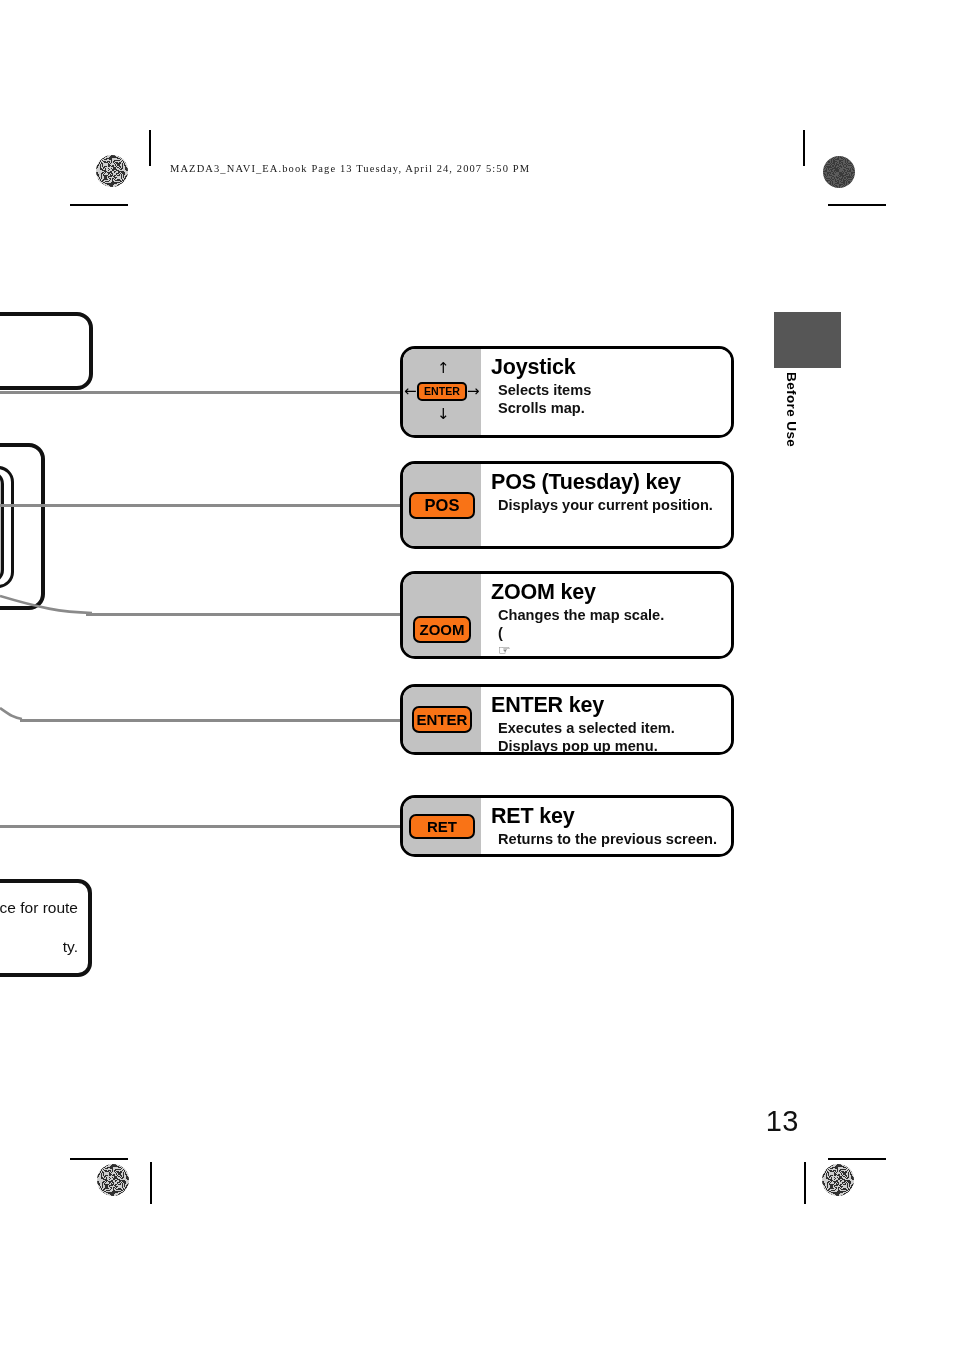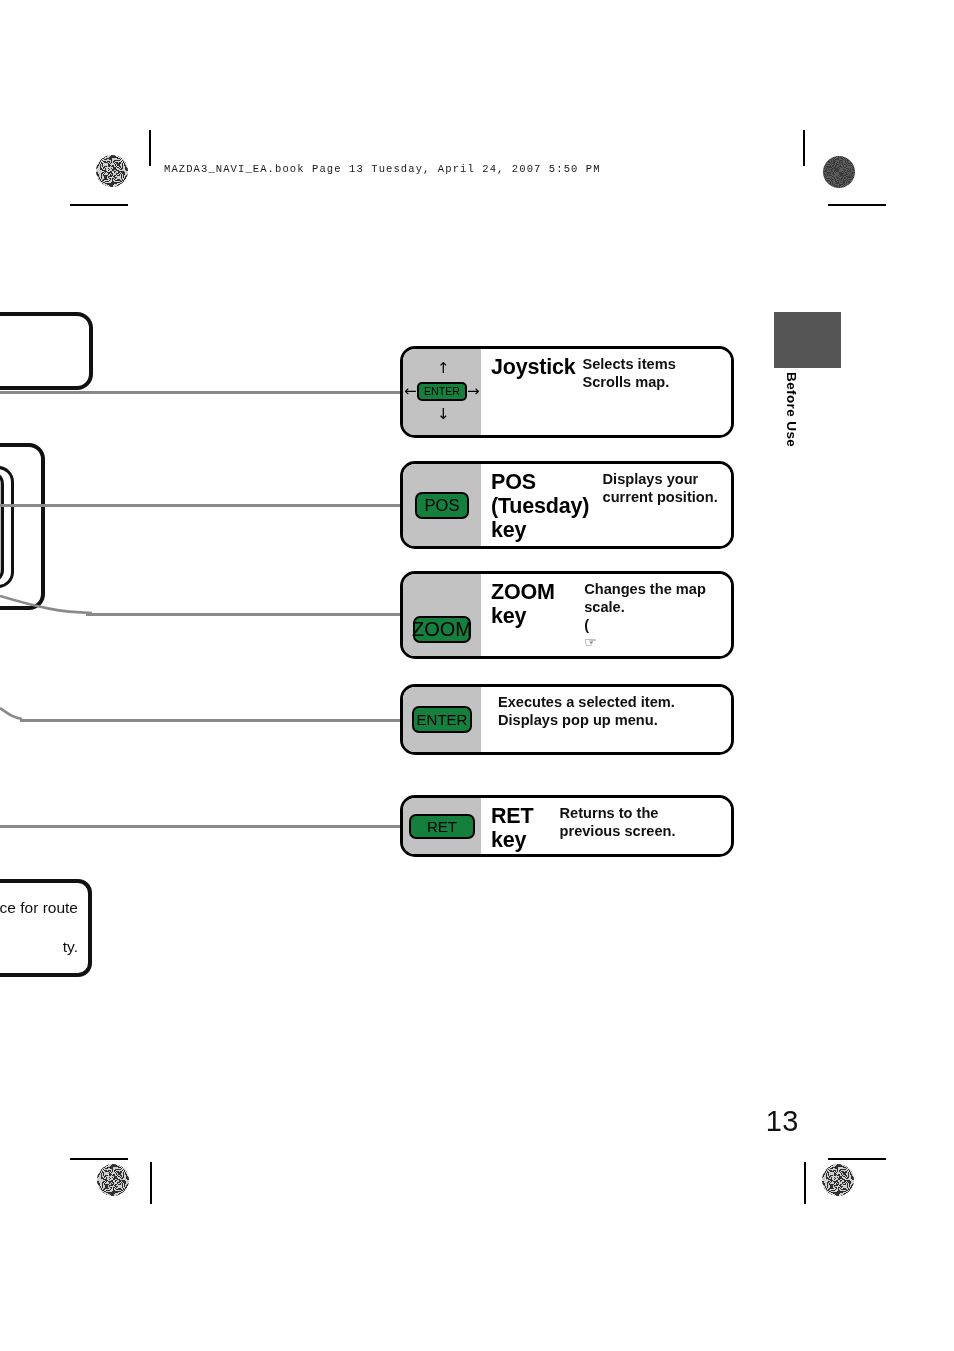--- a/index.html
+++ b/index.html
@@ -43,23 +43,23 @@
   }
 
   .trim {
     position: absolute;
     background: #000;
   }
 
   
   .doc-header {
     position: absolute;
-    left: 164px;
+    left: 170px;
     top: 163px;
-    font-family: Liberation Mono, monospace;
+    font-family: Liberation Serif, serif;
     font-size: 10.5px;
     letter-spacing: 1.1px;
     color: #1a1a1a;
     white-space: nowrap;
   }
 
   
   .thumb-tab {
     position: absolute;
     left: 774px;
@@ -143,20 +143,21 @@
     display: flex;
     align-items: center;
     justify-content: center;
     position: relative;
   }
   .callout-body {
     flex: 1 1 auto;
     background: #fff;
     padding: 6px 10px 6px 10px;
     display: flex;
+    flex-direction: column;
     justify-content: flex-start;
   }
   .callout-title {
     font-size: 21.5px;
     font-weight: bold;
     color: #000;
     line-height: 1.12;
     letter-spacing: -0.2px;
     margin: 0 0 2px 0;
   }
@@ -172,28 +173,28 @@
     display: block;
   }
 
   
   .keycap {
     display: inline-flex;
     align-items: center;
     justify-content: center;
     border: 2.6px solid #000;
     border-radius: 7px;
-    background: #15803d;
-    font-weight: normal;
+    background: #f97316;
+    font-weight: bold;
     color: #000;
     line-height: 1;
     box-sizing: border-box;
   }
-  .keycap.pos    { width: 54px; height: 27px; font-size: 16.5px; }
-  .keycap.zoom   { width: 58px; height: 27px; font-size: 20px; margin-top: 28px; }
+  .keycap.pos    { width: 66px; height: 27px; font-size: 16.5px; }
+  .keycap.zoom   { width: 58px; height: 27px; font-size: 15px; margin-top: 28px; }
   .keycap.enter  { width: 60px; height: 27px; font-size: 15px; }
   .keycap.ret    { width: 66px; height: 25px; font-size: 15px; }
   .keycap.mini   { width: 50px; height: 19px; font-size: 10.6px; border-width: 2px; border-radius: 5px; }
 
   
   .joy {
     position: relative;
     width: 76px;
     height: 66px;
   }
@@ -343,20 +344,21 @@
         </span>
       </div>
     </div>
   </div>
 
   <div class="callout" style="left:400px; top:684px; width:334px; height:71px;">
     <div class="callout-key">
       <span class="keycap enter">ENTER</span>
     </div>
     <div class="callout-body">
+      <div class="callout-title">ENTER key</div>
       <div class="callout-desc">
         <span>Executes a selected item.</span>
         <span>Displays pop up menu.</span>
       </div>
     </div>
   </div>
 
   <div class="callout" style="left:400px; top:795px; width:334px; height:62px;">
     <div class="callout-key">
       <span class="keycap ret">RET</span>

